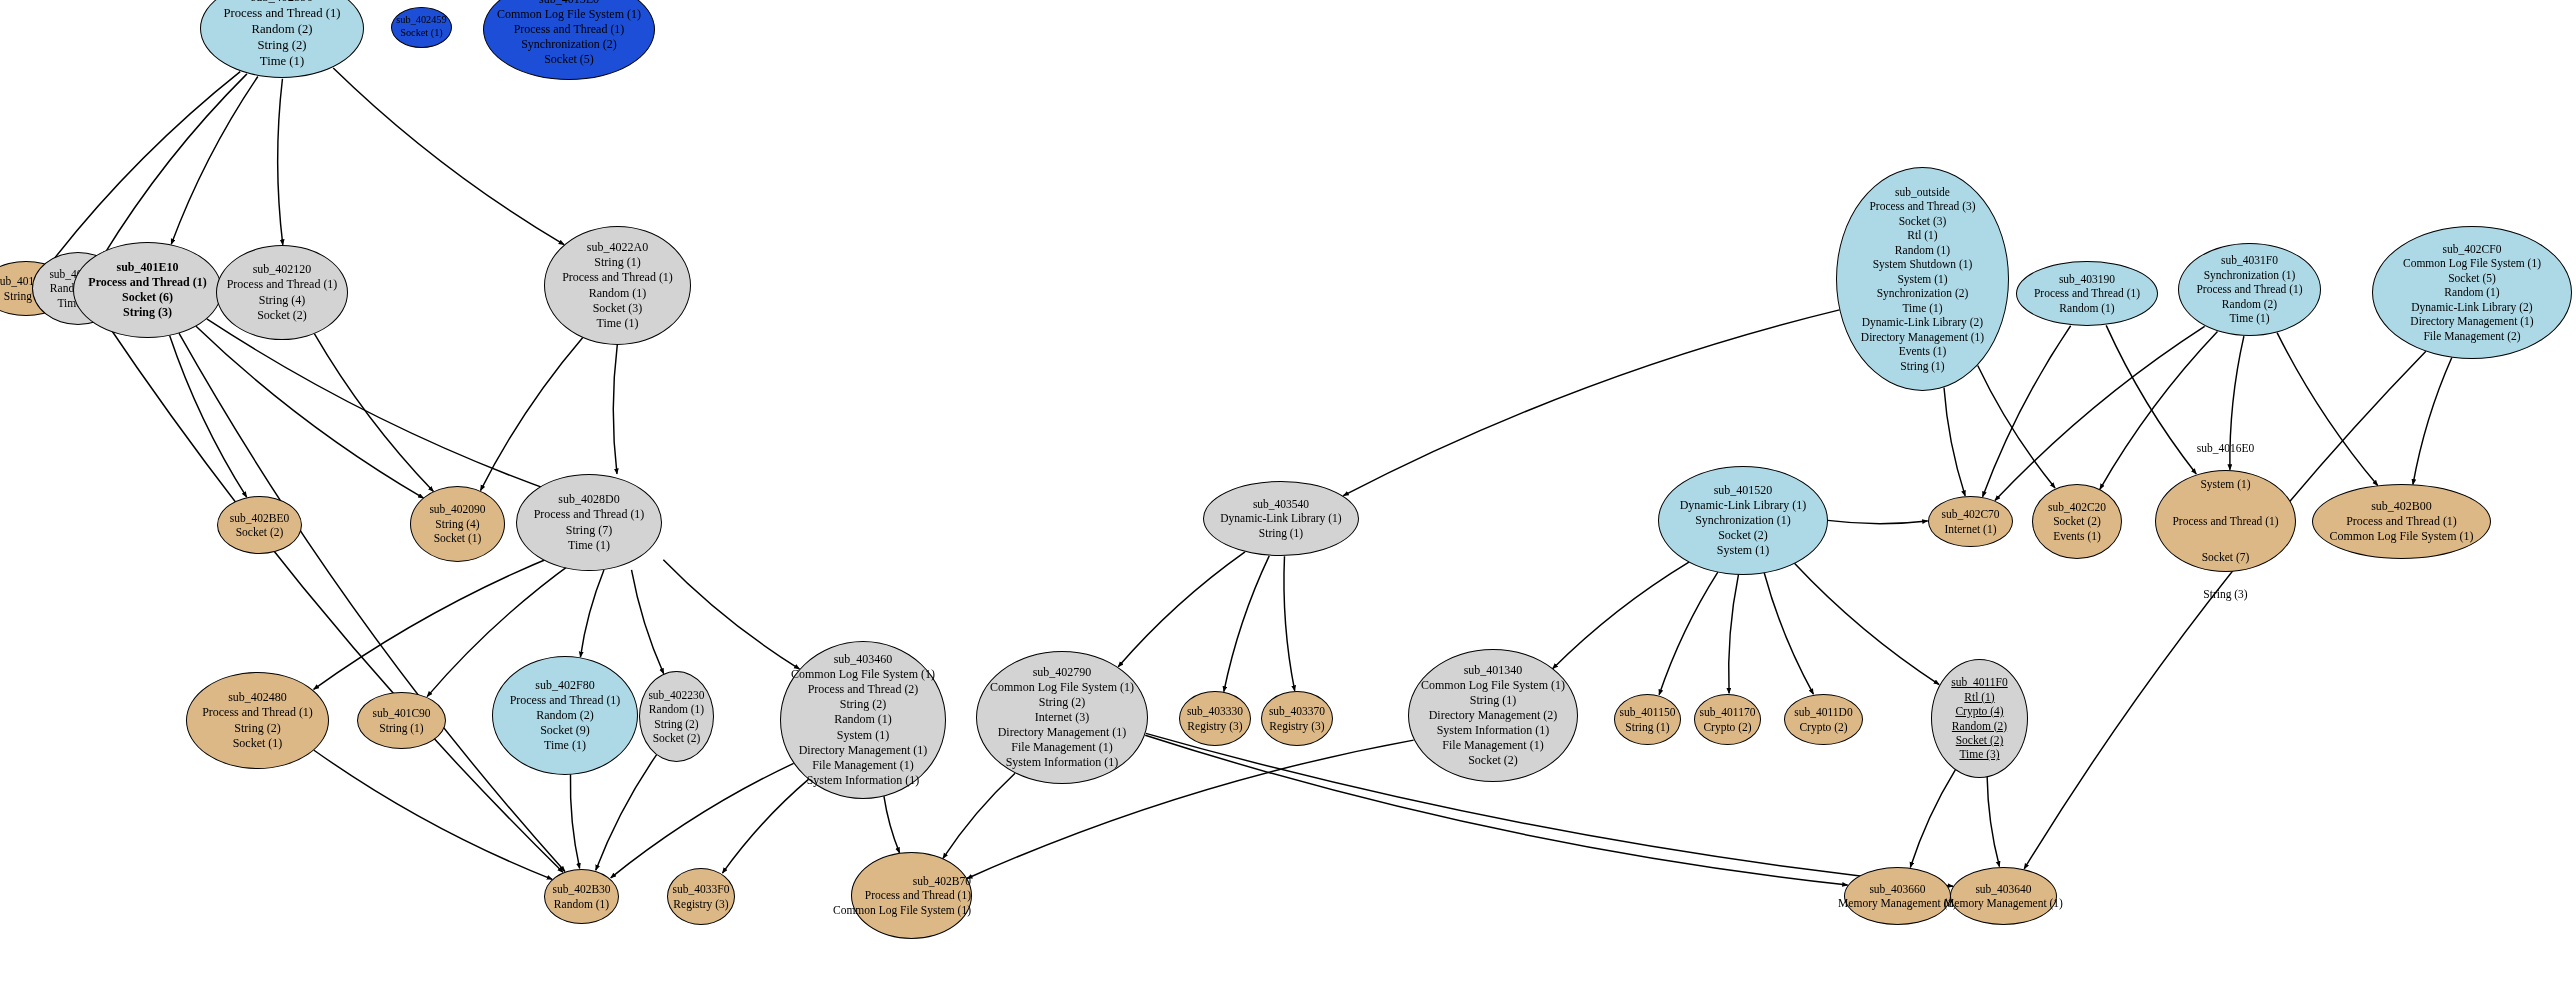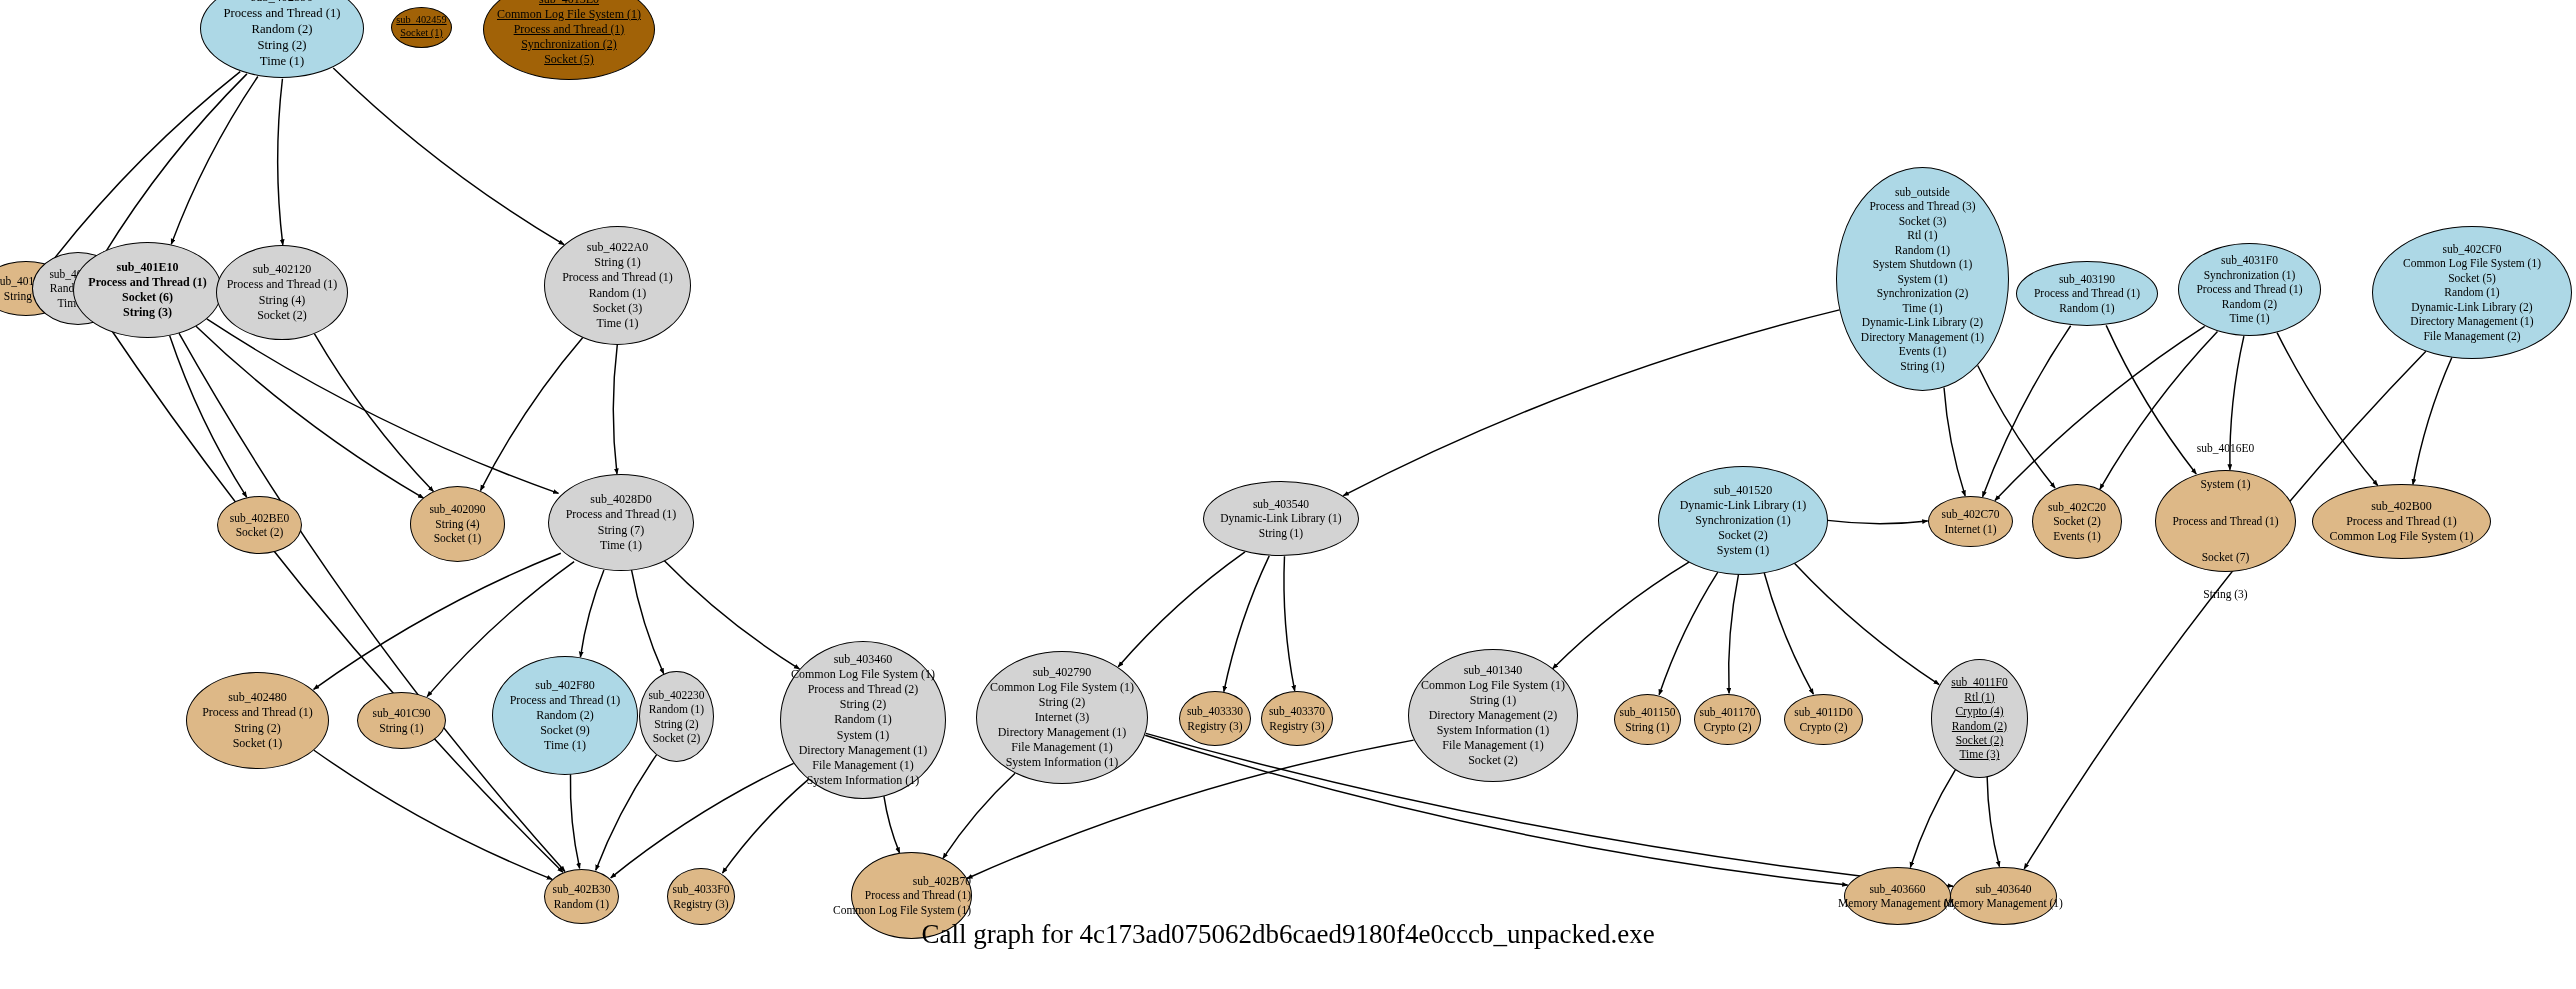--- a/index.html
+++ b/index.html
@@ -41,21 +41,21 @@
   }
   .node .nline {
     white-space: nowrap;
   }
   .node .nname {
     white-space: nowrap;
   }
   .fill-blue  { background: #add8e6; }
   .fill-grey  { background: #d3d3d3; }
   .fill-tan   { background: #ddb887; }
-  .fill-orange{ background: #a16207; text-decoration: underline; }
+  .fill-orange{ background: #1d4ed8; }
 
   #caption {
     position: absolute;
     left: 0;
     top: 919px;
     width: 2576px;
     text-align: center;
     font-size: 27px;
     color: #000000;
     font-family: "Liberation Serif", "DejaVu Serif", serif;
@@ -210,21 +210,21 @@
       </div>
       <div class="node fill-tan" style="left: 217px; top: 496px; width: 85px; height: 58px; font-size: 11.5px;">
         <div class="nname">sub_402BE0</div>
         <div class="nline">Socket (2)</div>
       </div>
       <div class="node fill-tan" style="left: 410px; top: 486px; width: 95px; height: 76px; font-size: 11.5px;">
         <div class="nname">sub_402090</div>
         <div class="nline">String (4)</div>
         <div class="nline">Socket (1)</div>
       </div>
-      <div class="node fill-grey" style="left: 548px; top: 474px; width: 146px; height: 97px; font-size: 12px;">
+      <div class="node fill-grey" style="left: 516px; top: 474px; width: 146px; height: 97px; font-size: 12px;">
         <div class="nname">sub_4028D0</div>
         <div class="nline">Process and Thread (1)</div>
         <div class="nline">String (7)</div>
         <div class="nline">Time (1)</div>
       </div>
       <div class="node fill-grey" style="left: 1203px; top: 481px; width: 156px; height: 75px; font-size: 11.5px;">
         <div class="nname">sub_403540</div>
         <div class="nline">Dynamic-Link Library (1)</div>
         <div class="nline">String (1)</div>
       </div>
@@ -351,15 +351,14 @@
       </div>
       <div class="node fill-tan" style="left: 1844px; top: 867px; width: 107px; height: 58px; font-size: 11.5px;">
         <div class="nname">sub_403660</div>
         <div class="nline">Memory Management (1)</div>
       </div>
       <div class="node fill-tan" style="left: 1950px; top: 867px; width: 107px; height: 58px; font-size: 11.5px;">
         <div class="nname">sub_403640</div>
         <div class="nline">Memory Management (1)</div>
       </div>
     </div>
-  <div id="caption">Call graph for 4c173ad075062db6caed9180f4e0cccb_unpacked.exe</div>
 </div>
 
 
 </body></html>

